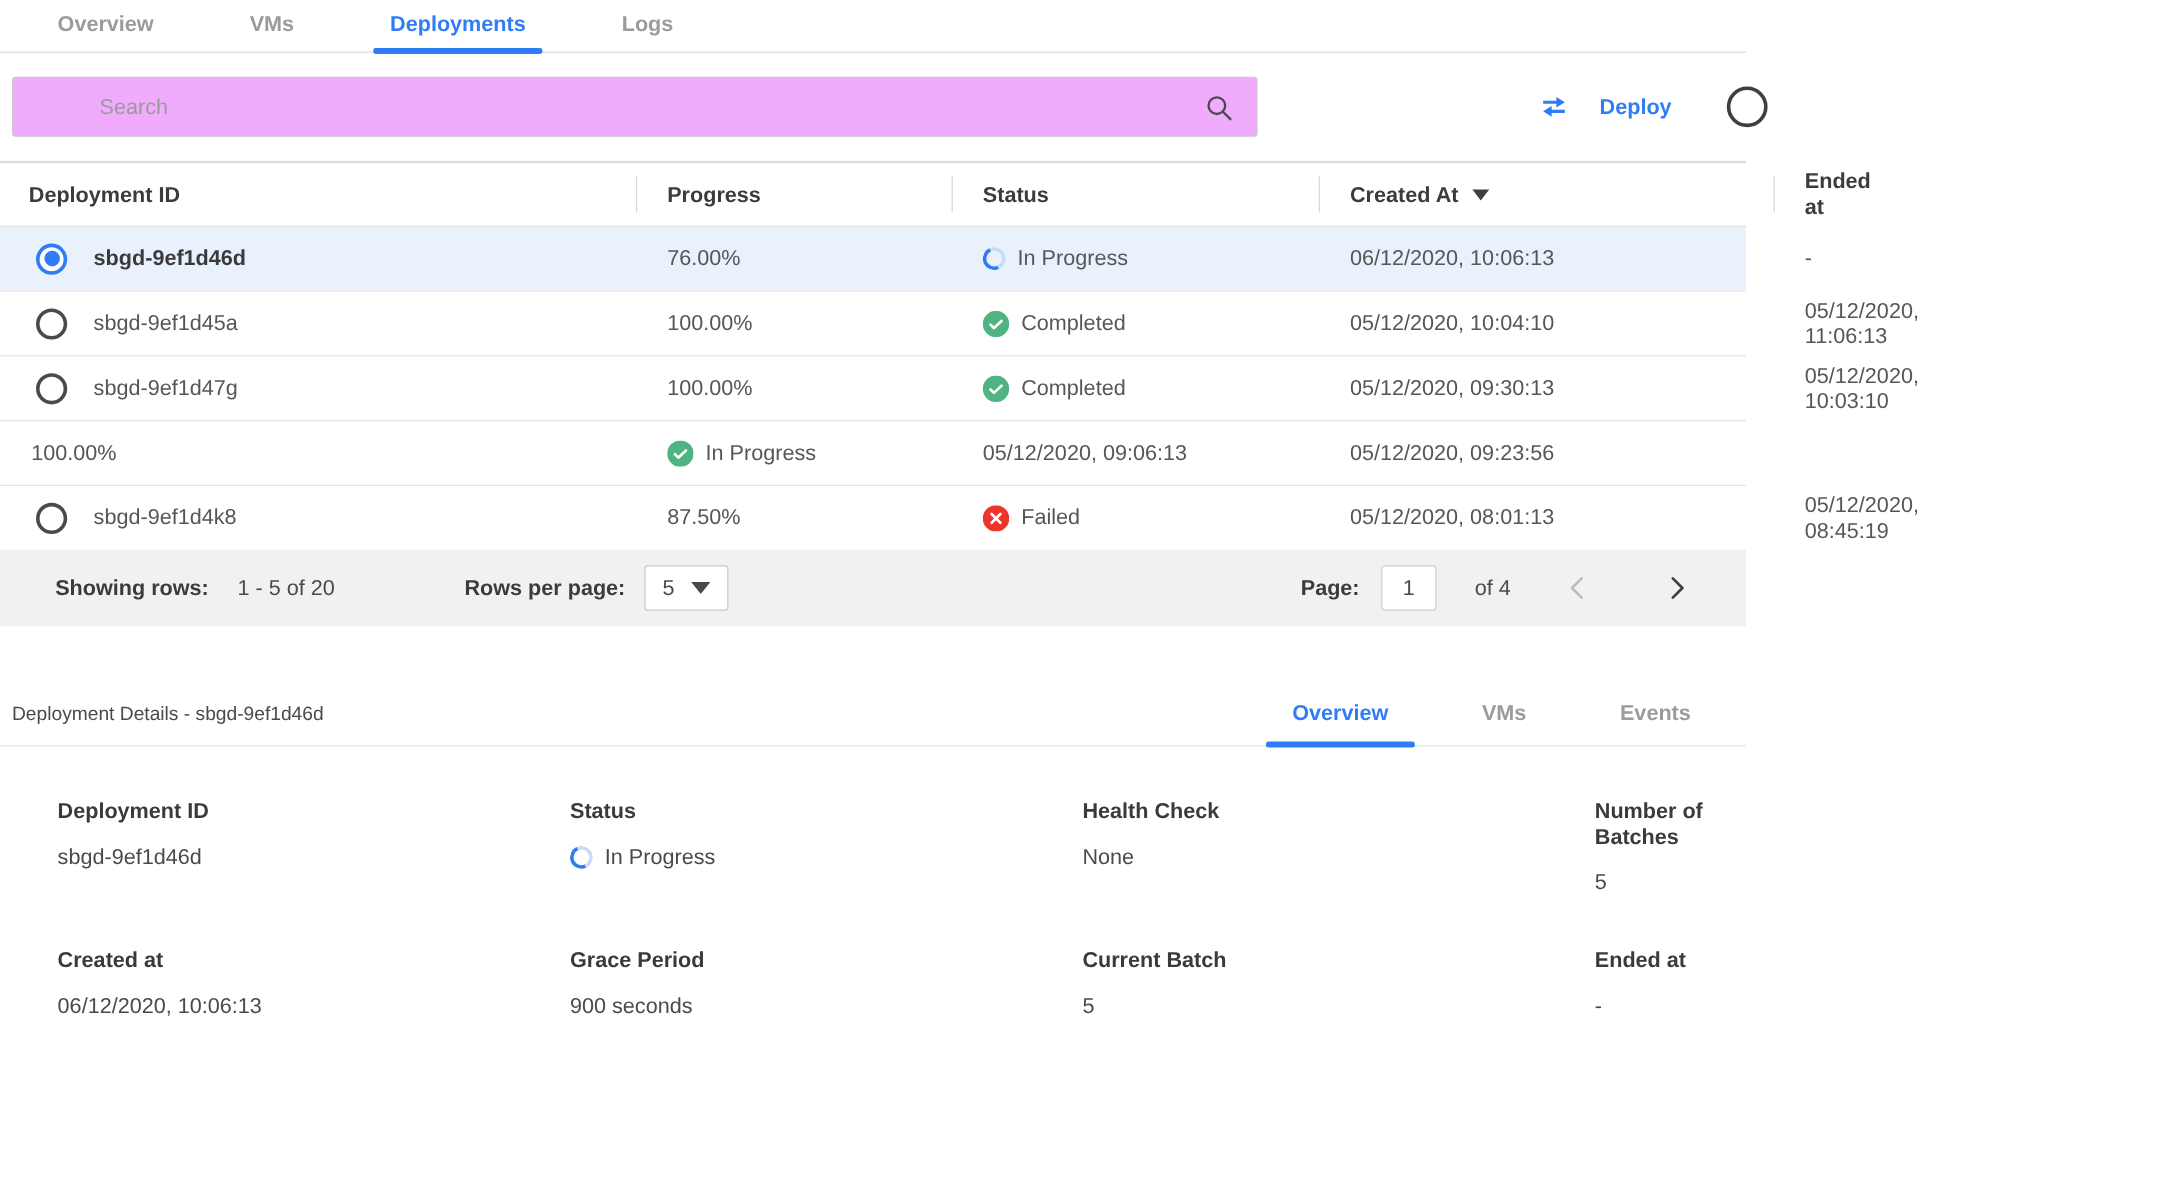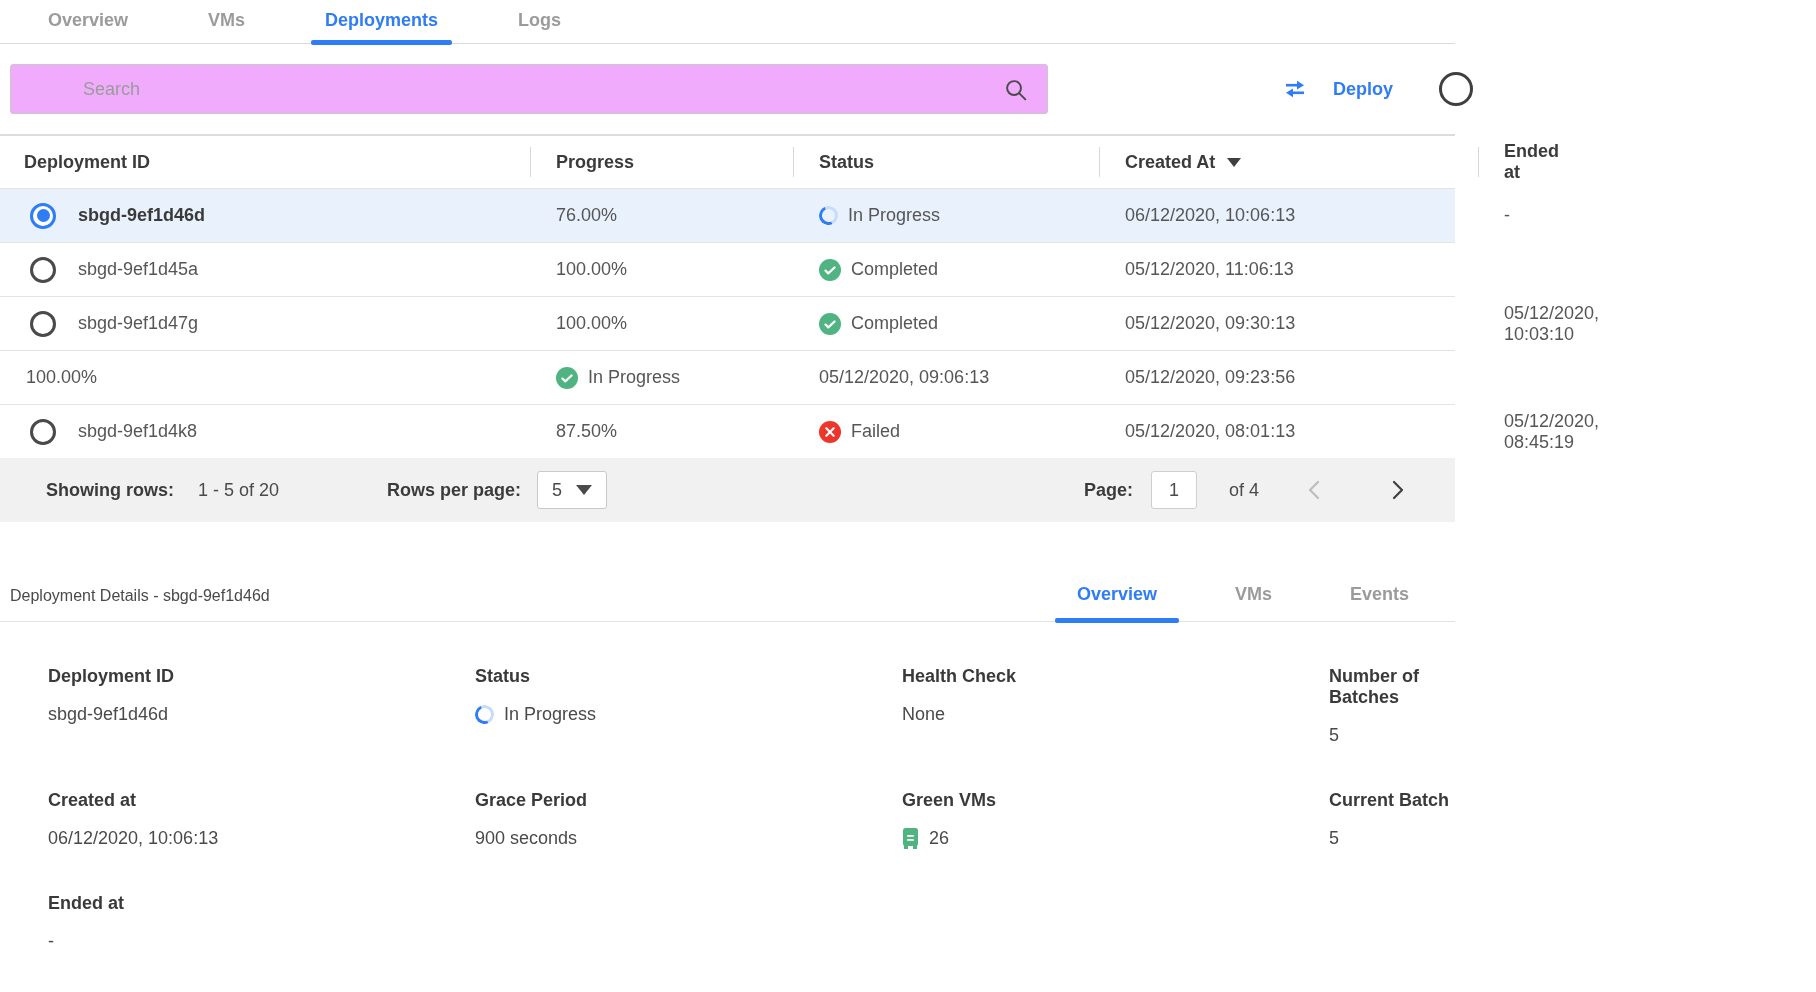--- a/index.html
+++ b/index.html
@@ -152,20 +152,21 @@
         <span class="row-id">sbgd-9ef1d45a</span>
       </div>
       <div class="cell">100.00%</div>
       <div class="cell">
         <svg class="sicon" viewBox="0 0 24 24">
           <circle cx="12" cy="12" r="12" fill="#4fb481"></circle>
           <path d="M7 12.6l3.1 3.1L17 9.2" fill="none" stroke="#fff" stroke-width="2.4" stroke-linecap="round" stroke-linejoin="round"></path>
         </svg>
         <span>Completed</span>
       </div>
+      <div class="cell">05/12/2020, 10:04:10</div>
       <div class="cell">05/12/2020, 11:06:13</div>
     </div>
 
     <div class="tbl-grid tbl-row">
       <div class="cell first">
         <span class="radio"></span>
         <span class="row-id">sbgd-9ef1d47g</span>
       </div>
       <div class="cell">100.00%</div>
       <div class="cell">
@@ -268,33 +269,20 @@
         <div class="field-value">5</div>
       </div>
       <div class="field">
         <div class="field-label">Created at</div>
         <div class="field-value">06/12/2020, 10:06:13</div>
       </div>
       <div class="field">
         <div class="field-label">Grace Period</div>
         <div class="field-value">900 seconds</div>
       </div>
-      <div class="field">
-        <div class="field-label">Green VMs</div>
-        <div class="field-value">
-          <svg class="vm-icon" viewBox="0 0 17 21">
-            <rect x="1" y="0" width="15" height="18" rx="2.5" fill="#4fb481"></rect>
-            <rect x="2" y="17" width="4" height="4" fill="#4fb481"></rect>
-            <rect x="11" y="17" width="4" height="4" fill="#4fb481"></rect>
-            <rect x="5" y="7" width="7" height="1.8" rx="0.9" fill="#fff"></rect>
-            <rect x="5" y="11" width="7" height="1.8" rx="0.9" fill="#fff"></rect>
-          </svg>
-          <span>26</span>
-        </div>
-      </div>
 
       <div class="field">
         <div class="field-label">Current Batch</div>
         <div class="field-value">5</div>
       </div>
       <div class="field">
         <div class="field-label">Ended at</div>
         <div class="field-value">-</div>
       </div>
       <div></div>

